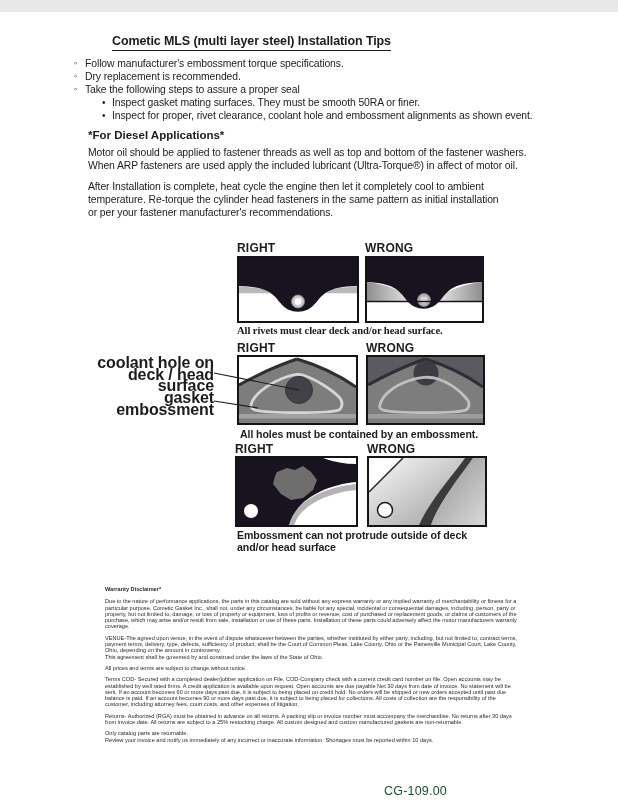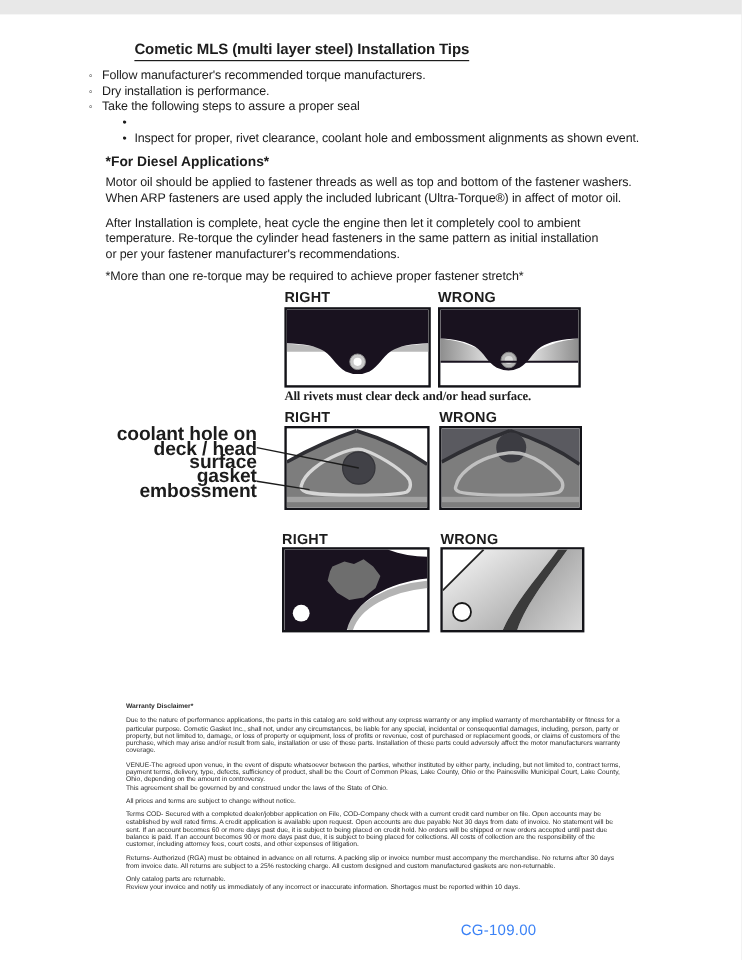--- a/index.html
+++ b/index.html
@@ -30,58 +30,58 @@
   
   .dg-label{font-size:12px;font-weight:700;text-align:left;letter-spacing:0.2px;}
   .dg-box{border:2px solid #131318;background:#fff;}
   .dg-box svg{display:block;}
   .caption{font-size:10.6px;font-weight:700;letter-spacing:-0.1px;line-height:12px;}
   .side-label{font-size:16px;font-weight:700;text-align:right;line-height:11.5px;letter-spacing:-0.1px;}
   
   .legal{left:105px;top:574px;width:413px;font-size:5.6px;line-height:6.3px;color:#2a2a2a;}
   .legal .lh{font-weight:700;margin:0 0 6px 0;}
   .legal p{margin:0 0 5px 0;}
-  .pagenum{left:384px;top:756px;font-size:12.5px;letter-spacing:0.2px;color:#3b82f6;}
+  .pagenum{left:384px;top:772px;font-size:12.5px;letter-spacing:0.2px;color:#14532d;}
 </style>
 </head>
 <body>
 
 <div class="page">
 
   <div class="abs doc-title">Cometic MLS (multi layer steel) Installation Tips</div>
 
   <div class="abs bullets">
     <div class="b-row">
       <span class="b-marker">◦</span>
-      <span>Follow manufacturer's recommended torque manufacturers.</span>
+      <span>Follow manufacturer's embossment torque specifications.</span>
     </div>
     <div class="b-row">
       <span class="b-marker">◦</span>
-      <span>Dry installation is performance.</span>
+      <span>Dry replacement is recommended.</span>
     </div>
     <div class="b-row">
       <span class="b-marker">◦</span>
       <span>Take the following steps to assure a proper seal</span>
     </div>
     <div class="b-row sub">
       <span class="b-marker">•</span>
+      <span>Inspect gasket mating surfaces.  They must be smooth 50RA or finer.</span>
     </div>
     <div class="b-row sub">
       <span class="b-marker">•</span>
       <span>Inspect for proper, rivet clearance, coolant hole and embossment alignments as shown event.</span>
     </div>
   </div>
 
   <div class="abs diesel-h">*For Diesel Applications*</div>
   <div class="abs para p1 preline">Motor oil should be applied to fastener threads as well as top and bottom of the fastener washers.
 When ARP fasteners are used apply the included lubricant (Ultra-Torque®) in affect of motor oil.</div>
   <div class="abs para p2 preline">After Installation is complete, heat cycle the engine then let it completely cool to ambient
 temperature. Re-torque the cylinder head fasteners in the same pattern as initial installation
 or per your fastener manufacturer's recommendations.</div>
-  <div class="abs para note">*More than one re-torque may be required to achieve proper fastener stretch*</div>
 
   <div class="abs dg-label" style="left:237px;top:229px;width:122px;">RIGHT</div>
   <div class="abs dg-label" style="left:365px;top:229px;width:119px;">WRONG</div>
 
   <div class="abs dg-box" style="left:237px;top:244px;">
     <svg width="118" height="63" viewBox="0 0 118 63">
       <path d="M0,28.5 C18,29.5 34,32 45,35.2 L0,35.2 Z" fill="#b9b9b9"></path>
       <path d="M118,28.5 C100,29.5 84,32 73,35.2 L118,35.2 Z" fill="#b9b9b9"></path>
       <path d="M0,0 H118 V28 C104,28.5 94,30 87,34.5 C79,40 77,47 69,51.5 Q59,56 49,51.5 C41,47 39,40 31,34.5 C24,30 14,28.5 0,28 Z" fill="#19121f"></path>
       <circle cx="59" cy="43.5" r="6.5" fill="#c9c9c9" stroke="#8f8f8f" stroke-width="0.8"></circle>
@@ -140,20 +140,21 @@
       <circle cx="58" cy="16" r="12.5" fill="#3c3c42"></circle>
       <path d="M12,48 C14,38 26,29 40,24 C50,20 62,19 70,22 C82,26 92,34 98,41 C102,45 102,50 98,53 C88,56.5 28,56.5 15,53 C11.5,51.5 11,50 12,48 Z" stroke="#c8c8c8" stroke-width="2.8" fill="none" opacity="0.9"></path>
     </svg>
   </div>
 
   <svg class="abs" style="left:212px;top:355px;" width="92" height="48">
     <line x1="2" y1="6" x2="87" y2="23" stroke="#1c1c1c" stroke-width="1.2"></line>
     <line x1="2" y1="34" x2="46" y2="41" stroke="#1c1c1c" stroke-width="1.2"></line>
   </svg>
 
+  <div class="abs caption" style="left:240px;top:416px;">All holes must be contained by an embossment.</div>
 
   <div class="abs dg-label" style="left:235px;top:430px;width:123px;">RIGHT</div>
   <div class="abs dg-label" style="left:367px;top:430px;width:120px;">WRONG</div>
 
   <div class="abs dg-box" style="left:235px;top:444px;">
     <svg width="119" height="67" viewBox="0 0 119 67">
       <path d="M119,29 C88,32 60,46 54,67" stroke="#b3b3b3" stroke-width="6" fill="none"></path>
       <path d="M0,0 L86,0 C97,4 108,6 119,6 L119,24 C87,27 58,43 52,67 L0,67 Z" fill="#19121f"></path>
       <polygon points="40,14 50,10 58,12 66,8 74,14 80,22 76,32 66,40 54,42 44,36 36,26 38,18" fill="#6e6e6e"></polygon>
       <circle cx="14" cy="53" r="7" fill="#ffffff"></circle>
@@ -172,20 +173,22 @@
         </linearGradient>
       </defs>
       <rect x="0" y="0" width="116" height="67" fill="#ffffff"></rect>
       <path d="M34,0 L96,0 C80,22 60,44 50,67 L0,67 L0,34 C12,22 24,10 34,0 Z" fill="url(#g3)"></path>
       <path d="M34,0 C24,10 12,22 0,34" stroke="#222222" stroke-width="1.5" fill="none"></path>
       <path d="M104,0 L116,0 L116,67 L62,67 C70,44 90,20 104,0 Z" fill="url(#g4)"></path>
       <path d="M96,0 L104,0 C90,20 70,44 62,67 L50,67 C60,44 80,22 96,0 Z" fill="#3b3b3b"></path>
       <circle cx="16" cy="52" r="7.5" fill="#ffffff" stroke="#1a1a1a" stroke-width="1.5"></circle>
     </svg>
   </div>
+  <div class="abs caption preline" style="left:237px;top:517px;width:260px;">Embossment can not protrude outside of deck
+and/or head surface</div>
 
   <div class="abs legal">
     <p class="lh">Warranty Disclaimer*</p>
     <p>Due to the nature of performance applications, the parts in this catalog are sold without any express warranty or any implied warranty of merchantability or fitness for a particular purpose.  Cometic Gasket Inc., shall not, under any circumstances, be liable for any special, incidental or consequential damages, including, person, party or property, but not limited to, damage, or loss of property or equipment, loss of profits or revenue, cost of purchased or replacement goods, or claims of customers of the purchase, which may arise and/or result from sale, installation or use of these parts.  Installation of these parts could adversely affect the motor manufacturers warranty coverage.</p>
     <p class="preline">VENUE-The agreed upon venue, in the event of dispute whatsoever between the parties, whether instituted by either party, including, but not limited to, contract terms, payment terms, delivery, type, defects, sufficiency of product, shall be the Court of Common Pleas, Lake County, Ohio or the Painesville Municipal Court, Lake County, Ohio, depending on the amount in controversy.
 This agreement shall be governed by and construed under the laws of the State of Ohio.</p>
     <p>All prices and terms are subject to change without notice.</p>
     <p>Terms COD- Secured with a completed dealer/jobber application on File, COD-Company check with a current credit card number on file.  Open accounts may be established by well rated firms.  A credit application is available upon request.  Open accounts are due payable Net 30 days from date of invoice.  No statement will be sent.  If an account becomes 60 or more days past due, it is subject to being placed on credit hold.  No orders will be shipped or new orders accepted until past due balance is paid.  If an account becomes 90 or more days past due, it is subject to being placed for collections.  All costs of collection are the responsibility of the customer, including attorney fees, court costs, and other expenses of litigation.</p>
     <p>Returns- Authorized (RGA) must be obtained in advance on all returns.  A packing slip or invoice number must accompany the merchandise.  No returns after 30 days from invoice date.  All returns are subject to a 25% restocking charge.  All custom designed and custom manufactured gaskets are non-returnable.</p>
     <p class="preline">Only catalog parts are returnable.

